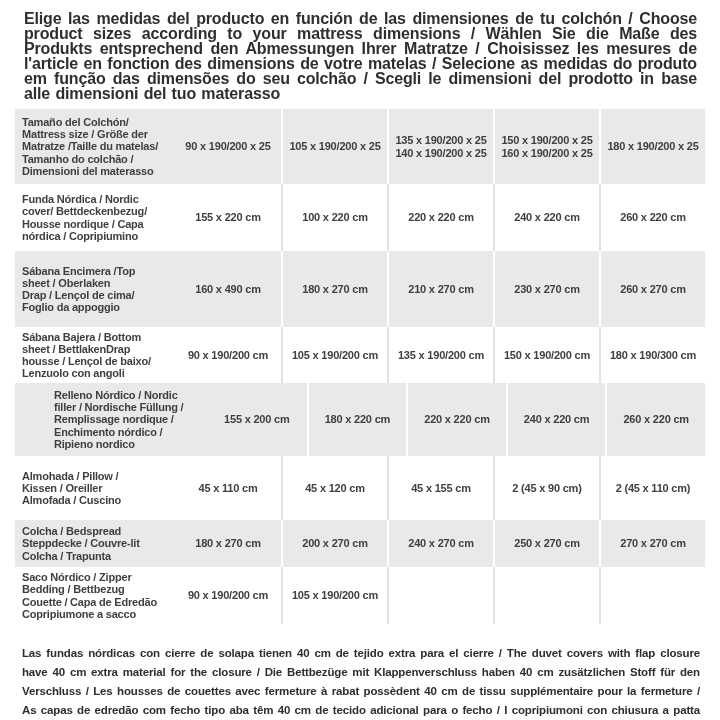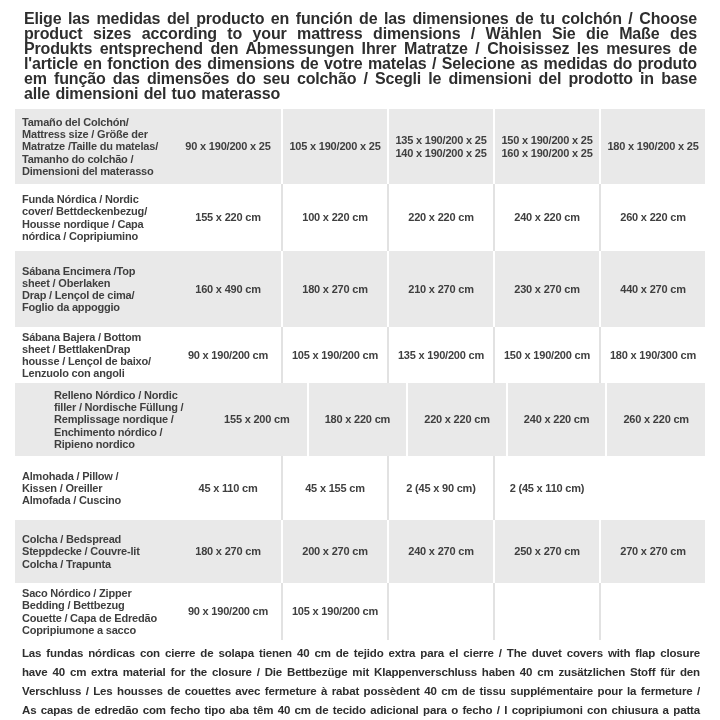--- a/index.html
+++ b/index.html
@@ -36,21 +36,21 @@
     display: grid;
     grid-template-columns: 160px repeat(5, 1fr);
   }
   .row.shaded { background: #e9e9e9; }
   .r1 { height: 75px; }
   .r2 { height: 67px; }
   .r3 { height: 76px; }
   .r4 { height: 56px; }
   .r5 { height: 73px; padding-left: 32px; }
   .r6 { height: 64px; }
-  .r7 { height: 63px; }
+  .r7 { height: 47px; }
   .r8 { height: 57px; }
 
   .cell {
     display: flex;
     align-items: center;
     white-space: pre-line;
     color: #3f3f3f;
     letter-spacing: -0.2px;
   }
   .cell.label {
@@ -108,21 +108,21 @@
 
     <div class="row shaded r3">
       <div class="cell label">Sábana Encimera /Top
 sheet / Oberlaken
 Drap / Lençol de cima/
 Foglio da appoggio</div>
       <div class="cell val">160 x 490 cm</div>
       <div class="cell val">180 x 270 cm</div>
       <div class="cell val">210 x 270 cm</div>
       <div class="cell val">230 x 270 cm</div>
-      <div class="cell val">440 x 270 cm</div>
+      <div class="cell val">260 x 270 cm</div>
     </div>
 
     <div class="row r4">
       <div class="cell label">Sábana Bajera / Bottom
 sheet / BettlakenDrap
 housse / Lençol de baixo/
 Lenzuolo con angoli</div>
       <div class="cell val">90 x 190/200 cm</div>
       <div class="cell val">105 x 190/200 cm</div>
       <div class="cell val">135 x 190/200 cm</div>
@@ -141,20 +141,21 @@
       <div class="cell val">220 x 220 cm</div>
       <div class="cell val">240 x 220 cm</div>
       <div class="cell val">260 x 220 cm</div>
     </div>
 
     <div class="row r6">
       <div class="cell label">Almohada / Pillow /
 Kissen / Oreiller
 Almofada / Cuscino</div>
       <div class="cell val">45 x 110 cm</div>
+      <div class="cell val">45 x 120 cm</div>
       <div class="cell val">45 x 155 cm</div>
       <div class="cell val">2 (45 x 90 cm)</div>
       <div class="cell val">2 (45 x 110 cm)</div>
     </div>
 
     <div class="row shaded r7">
       <div class="cell label">Colcha / Bedspread
 Steppdecke / Couvre-lit
 Colcha / Trapunta</div>
       <div class="cell val">180 x 270 cm</div>

